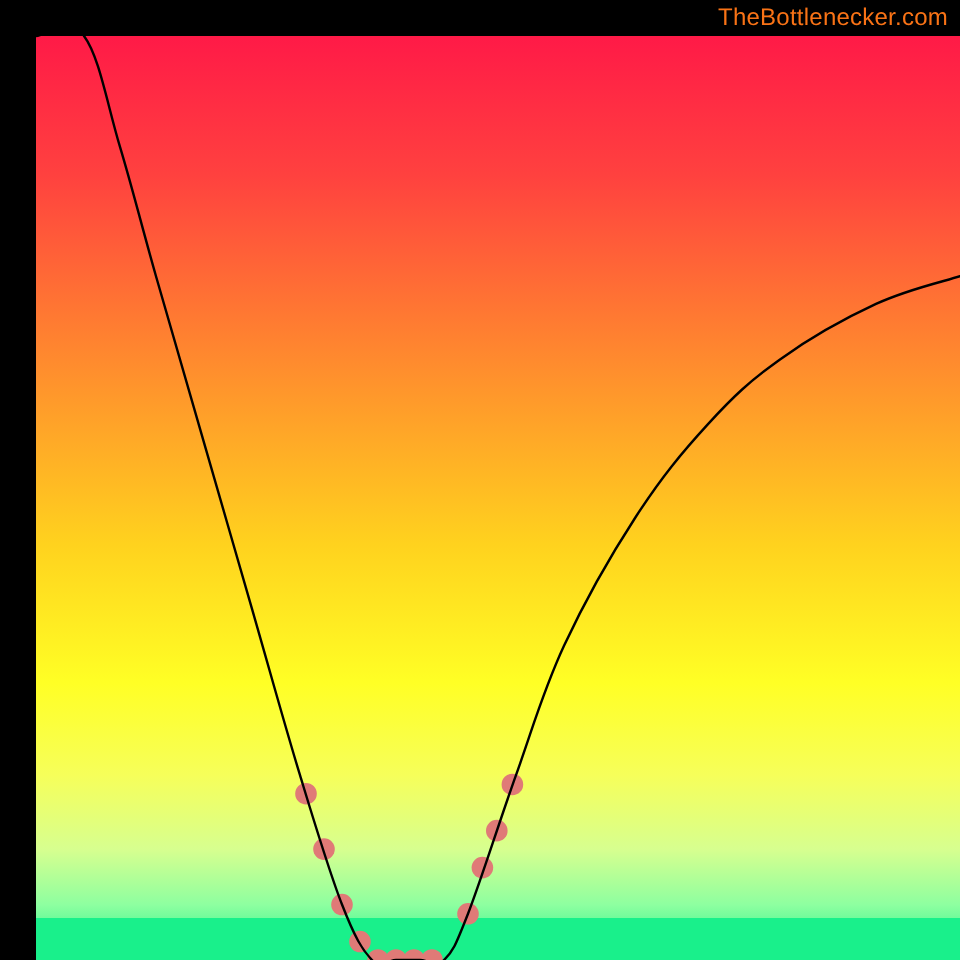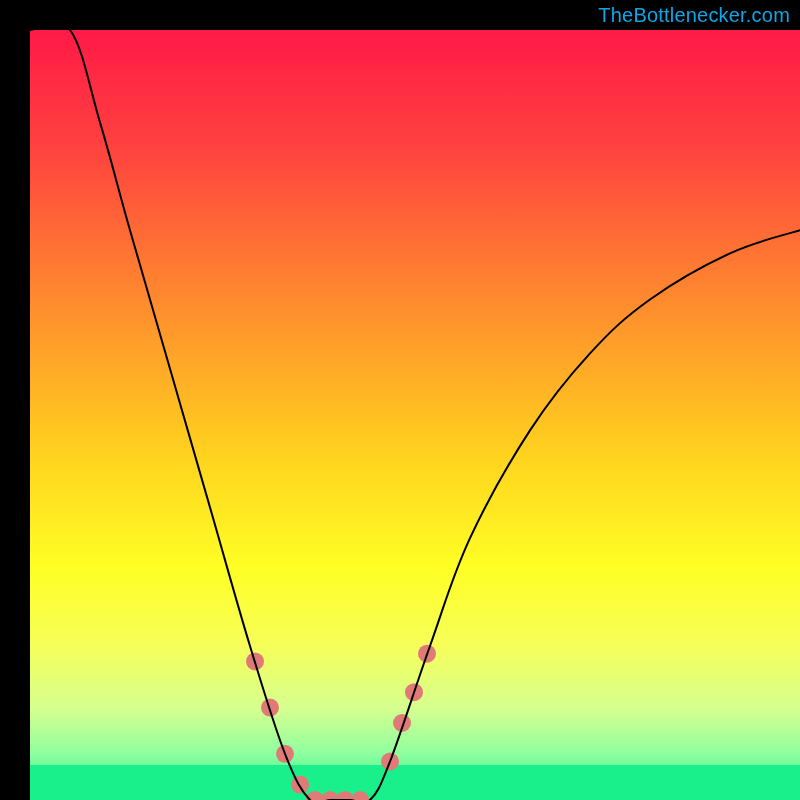--- a/index.html
+++ b/index.html
@@ -13,21 +13,21 @@
   }
   .stage {
     position: relative;
     width: 800px;
     height: 800px;
   }
   .watermark {
     position: absolute;
     top: 4px;
     right: 10px;
-    color: #0ea5e9;
+    color: #f97316;
     font-size: 20px;
     font-weight: 500;
     letter-spacing: 0.2px;
     z-index: 10;
     user-select: none;
   }
   .plot-area {
     position: absolute;
     left: 30px;
     top: 30px;

